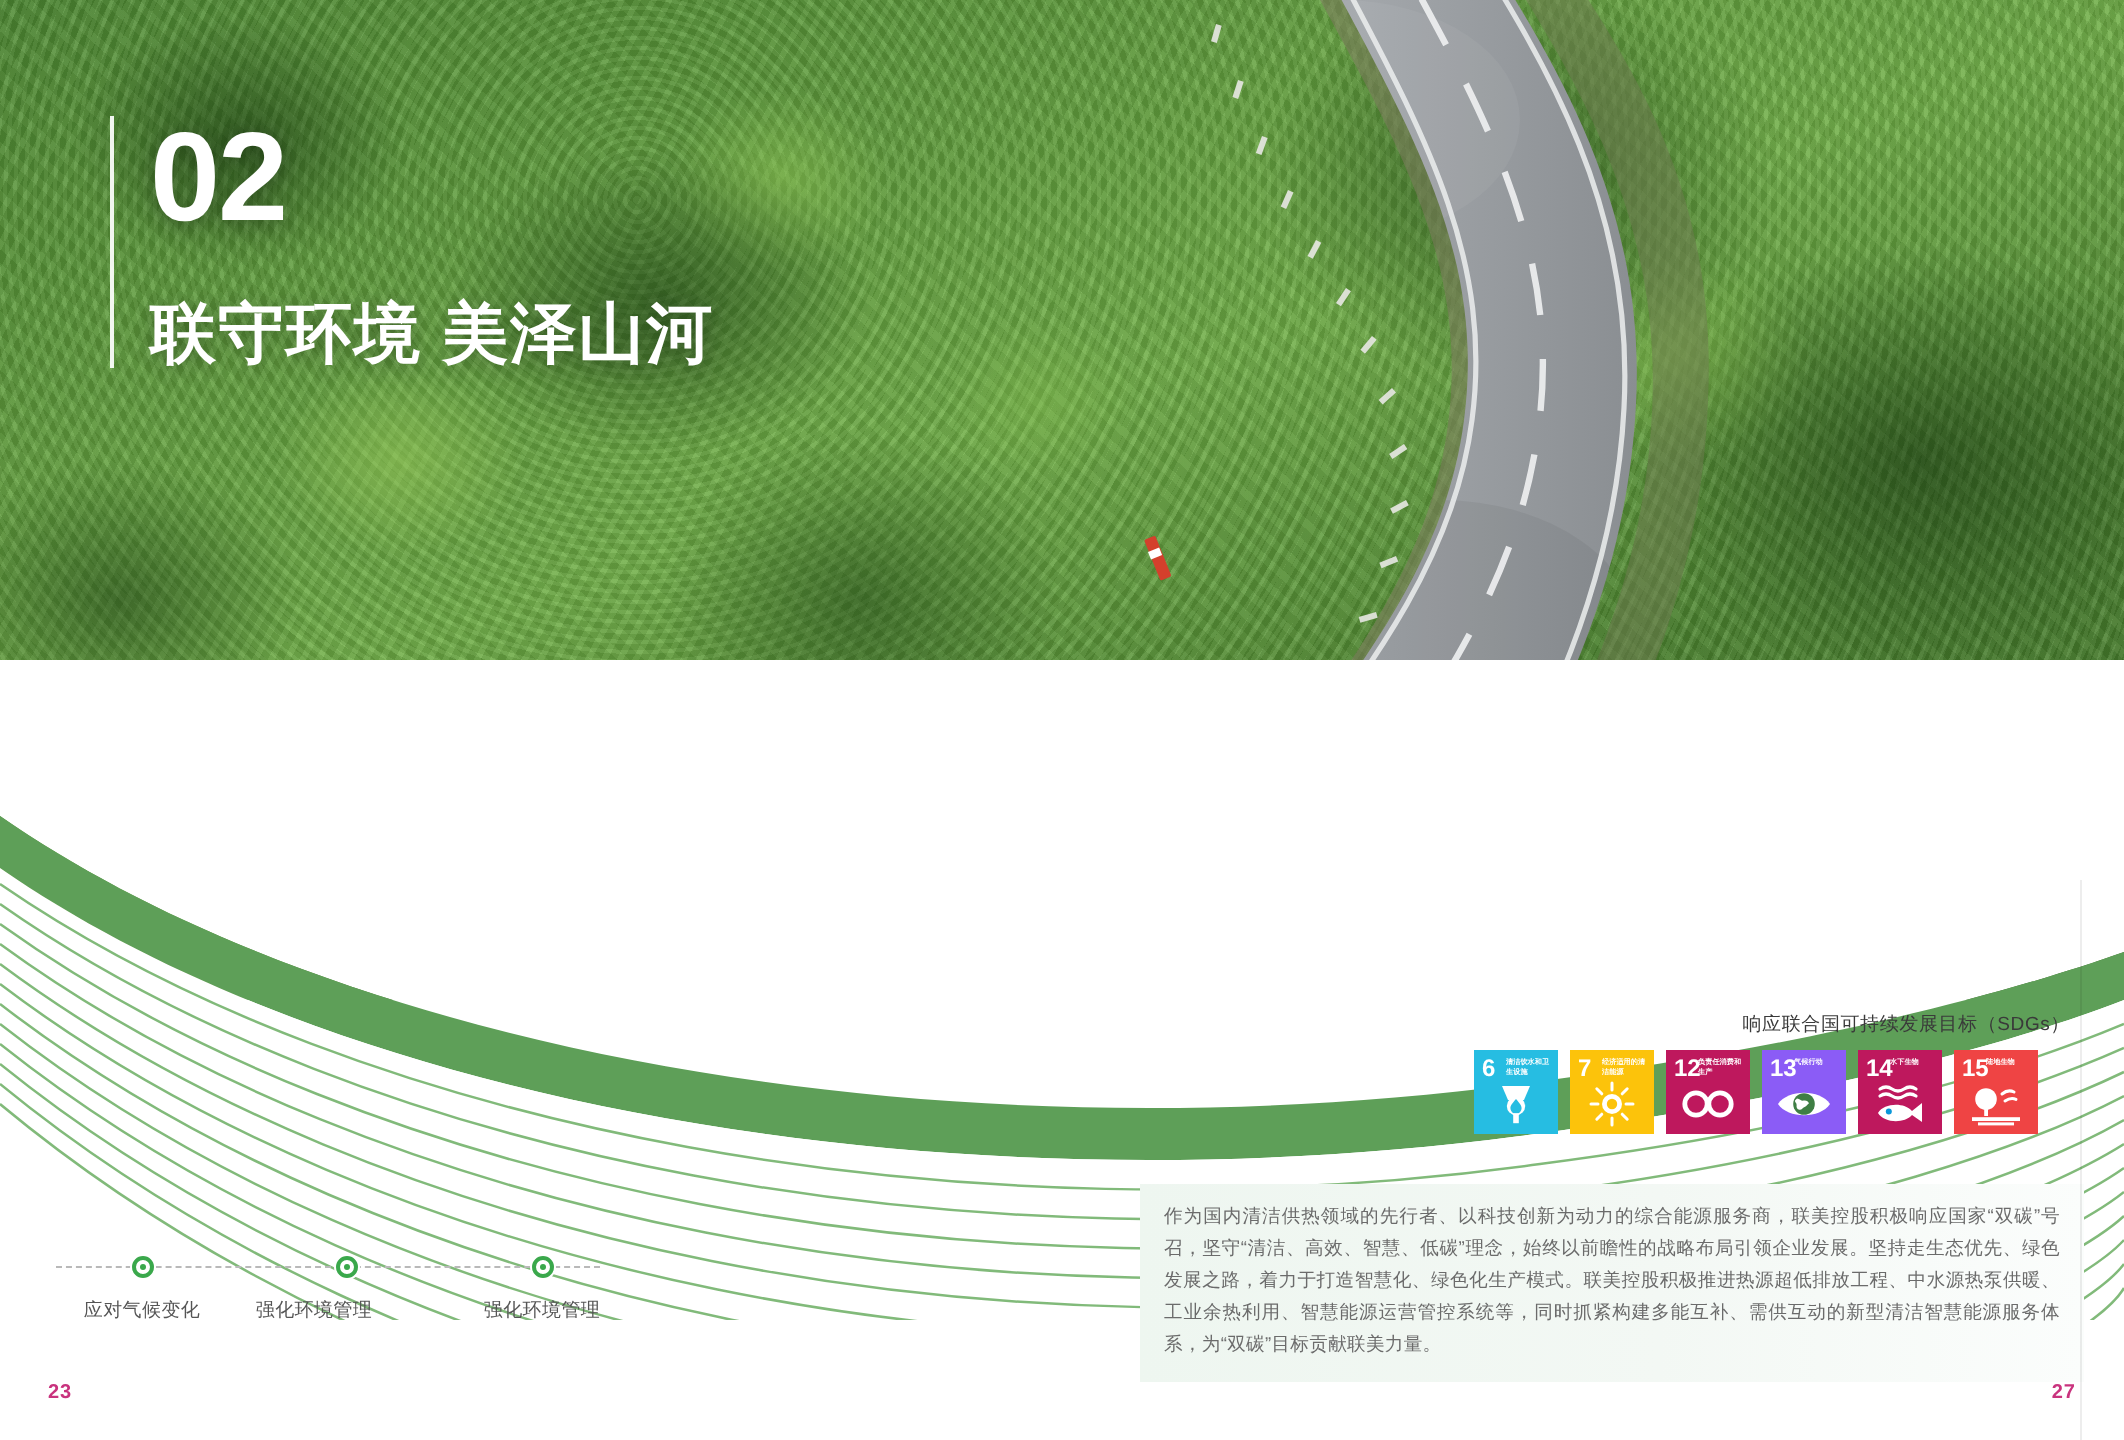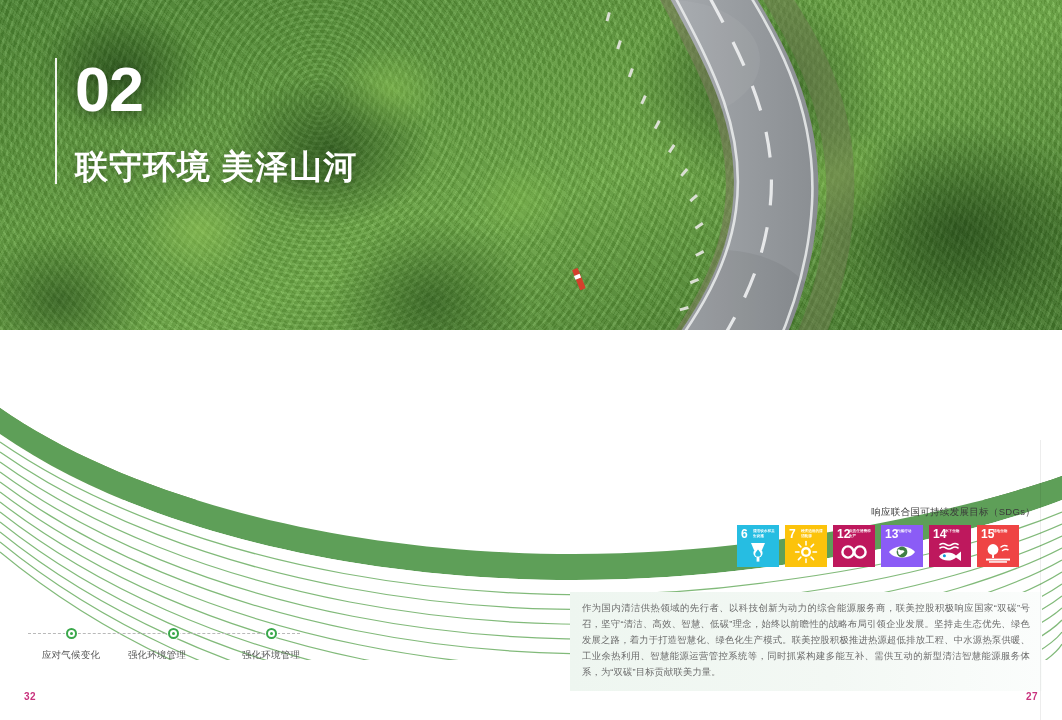--- a/index.html
+++ b/index.html
@@ -440,18 +440,18 @@
       <span class="ms-label" style="left:43px">应对气候变化</span>
       <span class="ms-label" style="left:129px">强化环境管理</span>
       <span class="ms-label" style="left:243px">强化环境管理</span>
     </div>
   </div>
 
   <div class="body-panel">
     <p>作为国内清洁供热领域的先行者、以科技创新为动力的综合能源服务商，联美控股积极响应国家“双碳”号召，坚守“清洁、高效、智慧、低碳”理念，始终以前瞻性的战略布局引领企业发展。坚持走生态优先、绿色发展之路，着力于打造智慧化、绿色化生产模式。联美控股积极推进热源超低排放工程、中水源热泵供暖、工业余热利用、智慧能源运营管控系统等，同时抓紧构建多能互补、需供互动的新型清洁智慧能源服务体系，为“双碳”目标贡献联美力量。</p>
   </div>
 
-  <div class="folio folio-left">32</div>
+  <div class="folio folio-left">23</div>
   <div class="folio folio-right">27</div>
 
   <div class="gutter"></div>
 
 </div>
 
 </body></html>

